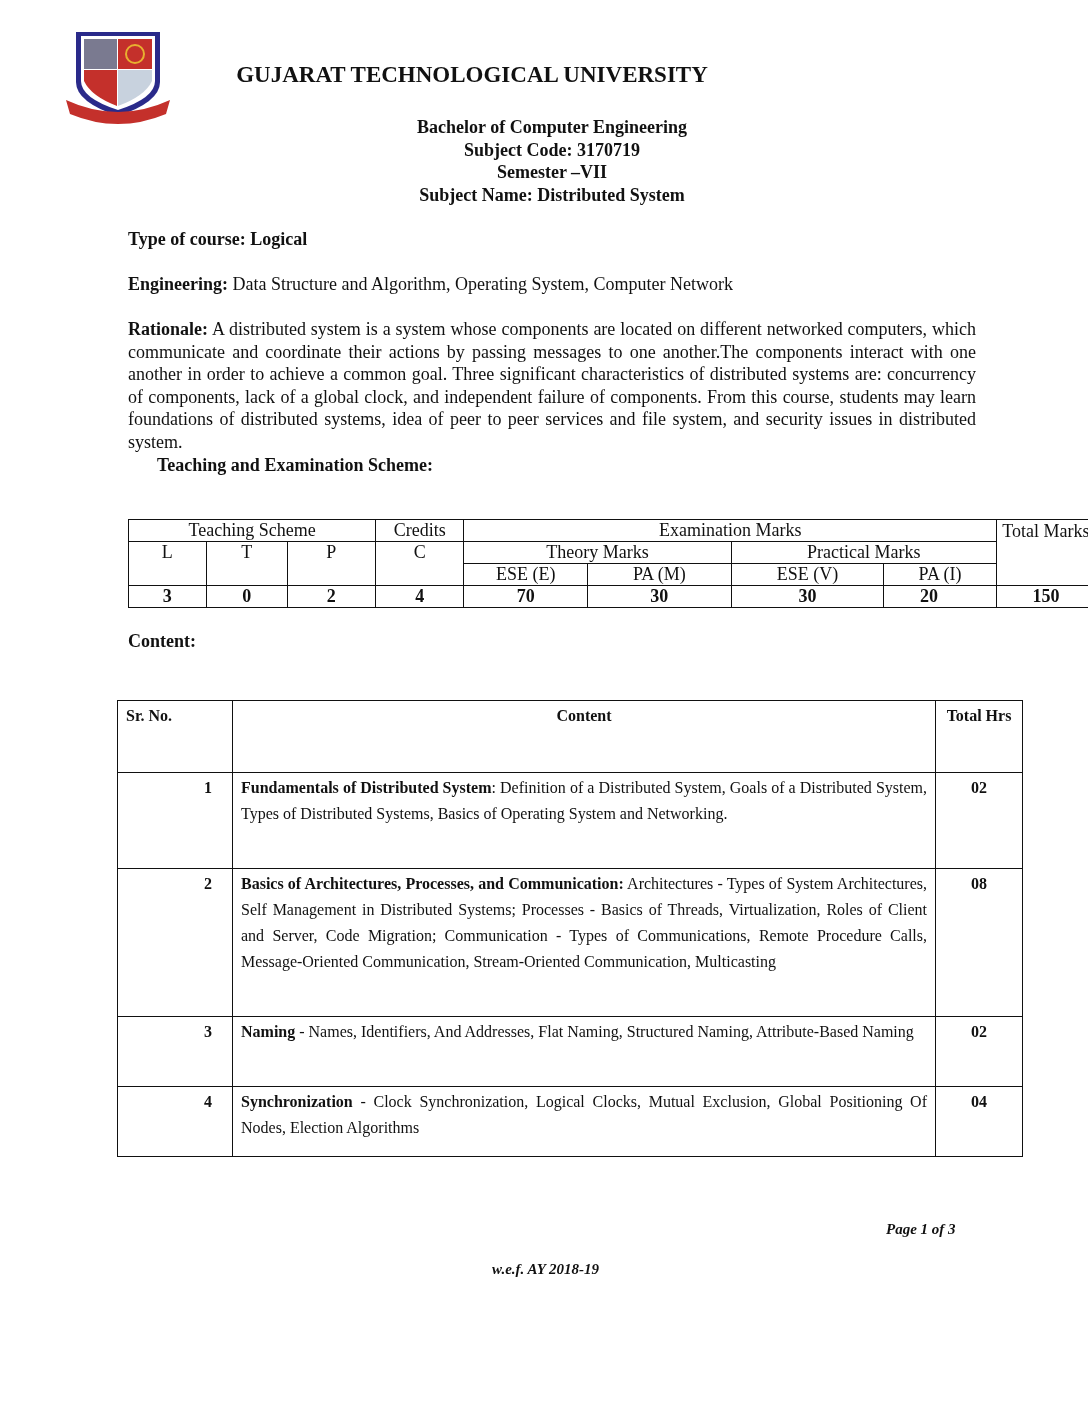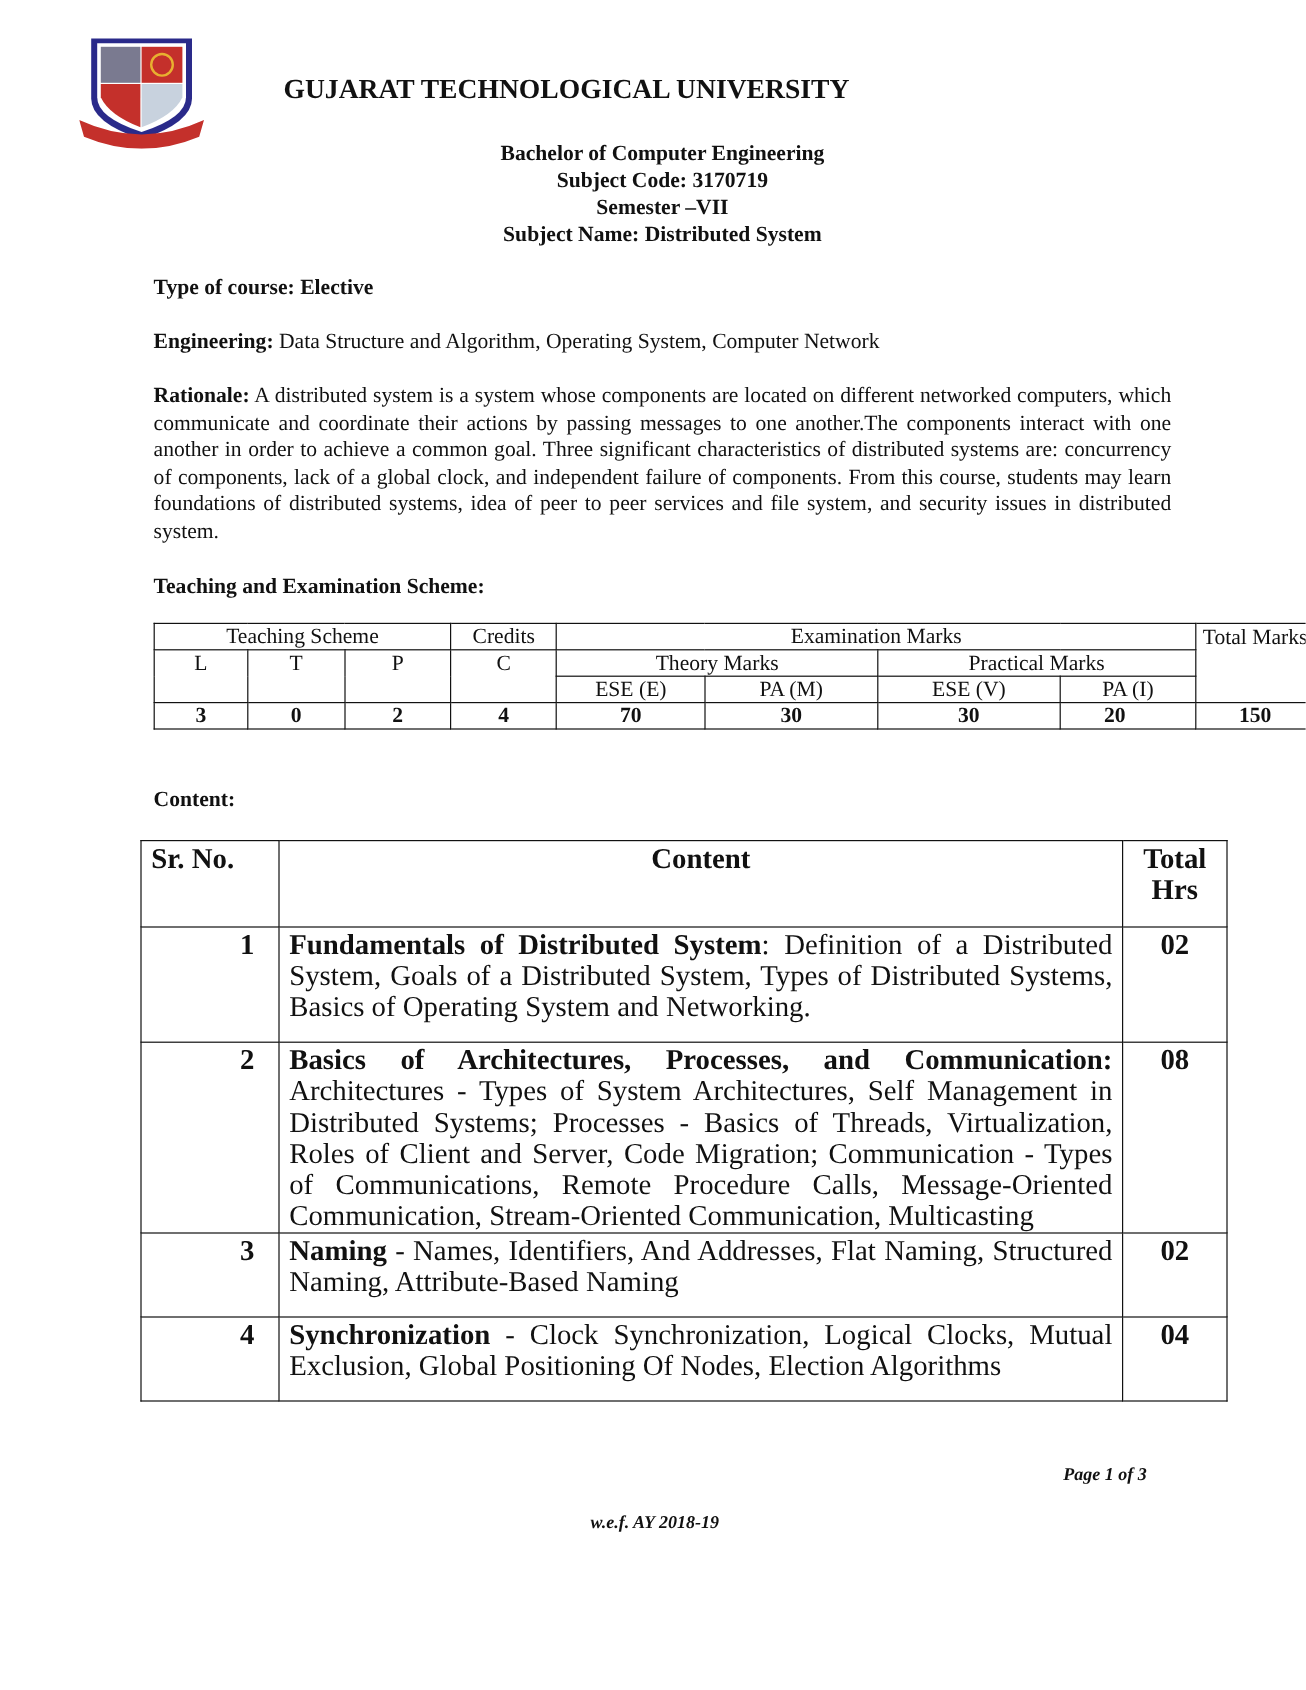--- a/index.html
+++ b/index.html
@@ -7,21 +7,21 @@
   .abs{position:absolute;}
   .logo{left:66px;top:24px;width:104px;height:100px;}
   .uni{left:0;width:936px;top:62px;text-align:center;font-weight:bold;font-size:23px;padding-left:0;}
   .uni span{display:inline-block;margin-left:8px;}
   .hdr{left:0;width:1104px;text-align:center;font-weight:bold;font-size:18px;line-height:22.5px;top:116px;}
   .b{font-weight:bold;}
   .para{left:128px;width:848px;font-size:18px;line-height:22.5px;text-align:justify;}
   table{border-collapse:collapse;}
   .scheme{left:128px;top:519px;width:968px;font-size:18px;}
   .scheme td{border:1.5px solid #111;text-align:center;padding:0;height:21px;line-height:21px;}
-  .content{left:117px;top:700px;width:906px;font-size:24px;}
+  .content{left:117px;top:700px;width:906px;font-size:16px;}
   .content td{border:1.5px solid #111;vertical-align:top;line-height:26px;}
   .srno{width:86px;text-align:right;padding:2px 20px 0 0;font-weight:bold;}
   .ctext{text-align:justify;padding:2px 8px 0 8px;}
   .hrs{width:84px;text-align:center;font-weight:bold;padding-top:2px;margin-left:48px;}
   .footer{font-style:italic;font-weight:bold;font-size:15px;}
 </style>
 </head>
 <body>
 
 <div class="abs logo">
@@ -41,34 +41,34 @@
 
 <div class="abs hdr">
   <div>Bachelor of Computer Engineering</div>
   <div>Subject Code: 3170719</div>
   <div>Semester –VII</div>
   <div>Subject Name: Distributed System</div>
 </div>
 
 <div class="abs para" style="top:228px;">
   <span class="b">Type of course:</span>
-  <span class="b">Elective</span>
+  <span class="b">Logical</span>
 </div>
 
 <div class="abs para" style="top:273px;">
   <span class="b">Engineering:</span>
   <span>Data Structure and Algorithm, Operating System, Computer Network</span>
 </div>
 
 <div class="abs para" style="top:318px;">
   <span class="b">Rationale:</span>
   <span>A distributed system is a system whose components are located on different networked computers, which communicate and coordinate their actions by passing messages to one another.The components interact with one another in order to achieve a common goal. Three significant characteristics of distributed systems are: concurrency of components, lack of a global clock, and independent failure of components. From this course, students may learn foundations of distributed systems, idea of peer to peer services and file system, and security issues in distributed system.</span>
 </div>
 
-<div class="abs para b" style="top:477px;">Teaching and Examination Scheme:</div>
+<div class="abs para b" style="top:454px;margin-left:29px;">Teaching and Examination Scheme:</div>
 
 <table class="abs scheme">
   <tbody>
       <tr>
     <td colspan="3">Teaching Scheme</td>
     <td>Credits</td>
     <td colspan="4">Examination Marks</td>
     <td rowspan="3" style="width:92px;line-height:22px;vertical-align:top;">Total Marks</td>
   </tr>
   <tr>
@@ -92,21 +92,21 @@
     <td>4</td>
     <td>70</td>
     <td>30</td>
     <td>30</td>
     <td style="text-align:center;padding-right:22px;">20</td>
     <td>150</td>
   </tr>
 </tbody>
   </table>
 
-<div class="abs para b" style="top:655px;">Content:</div>
+<div class="abs para b" style="top:630px;">Content:</div>
 
 <table class="abs content">
   <tbody>
       <tr style="height:72px;">
     <td class="srno" style="text-align:left;padding-left:8px;">Sr. No.</td>
     <td class="ctext b" style="text-align:center;">Content</td>
     <td class="hrs">Total Hrs</td>
   </tr>
   <tr style="height:96px;">
     <td class="srno">1</td>

